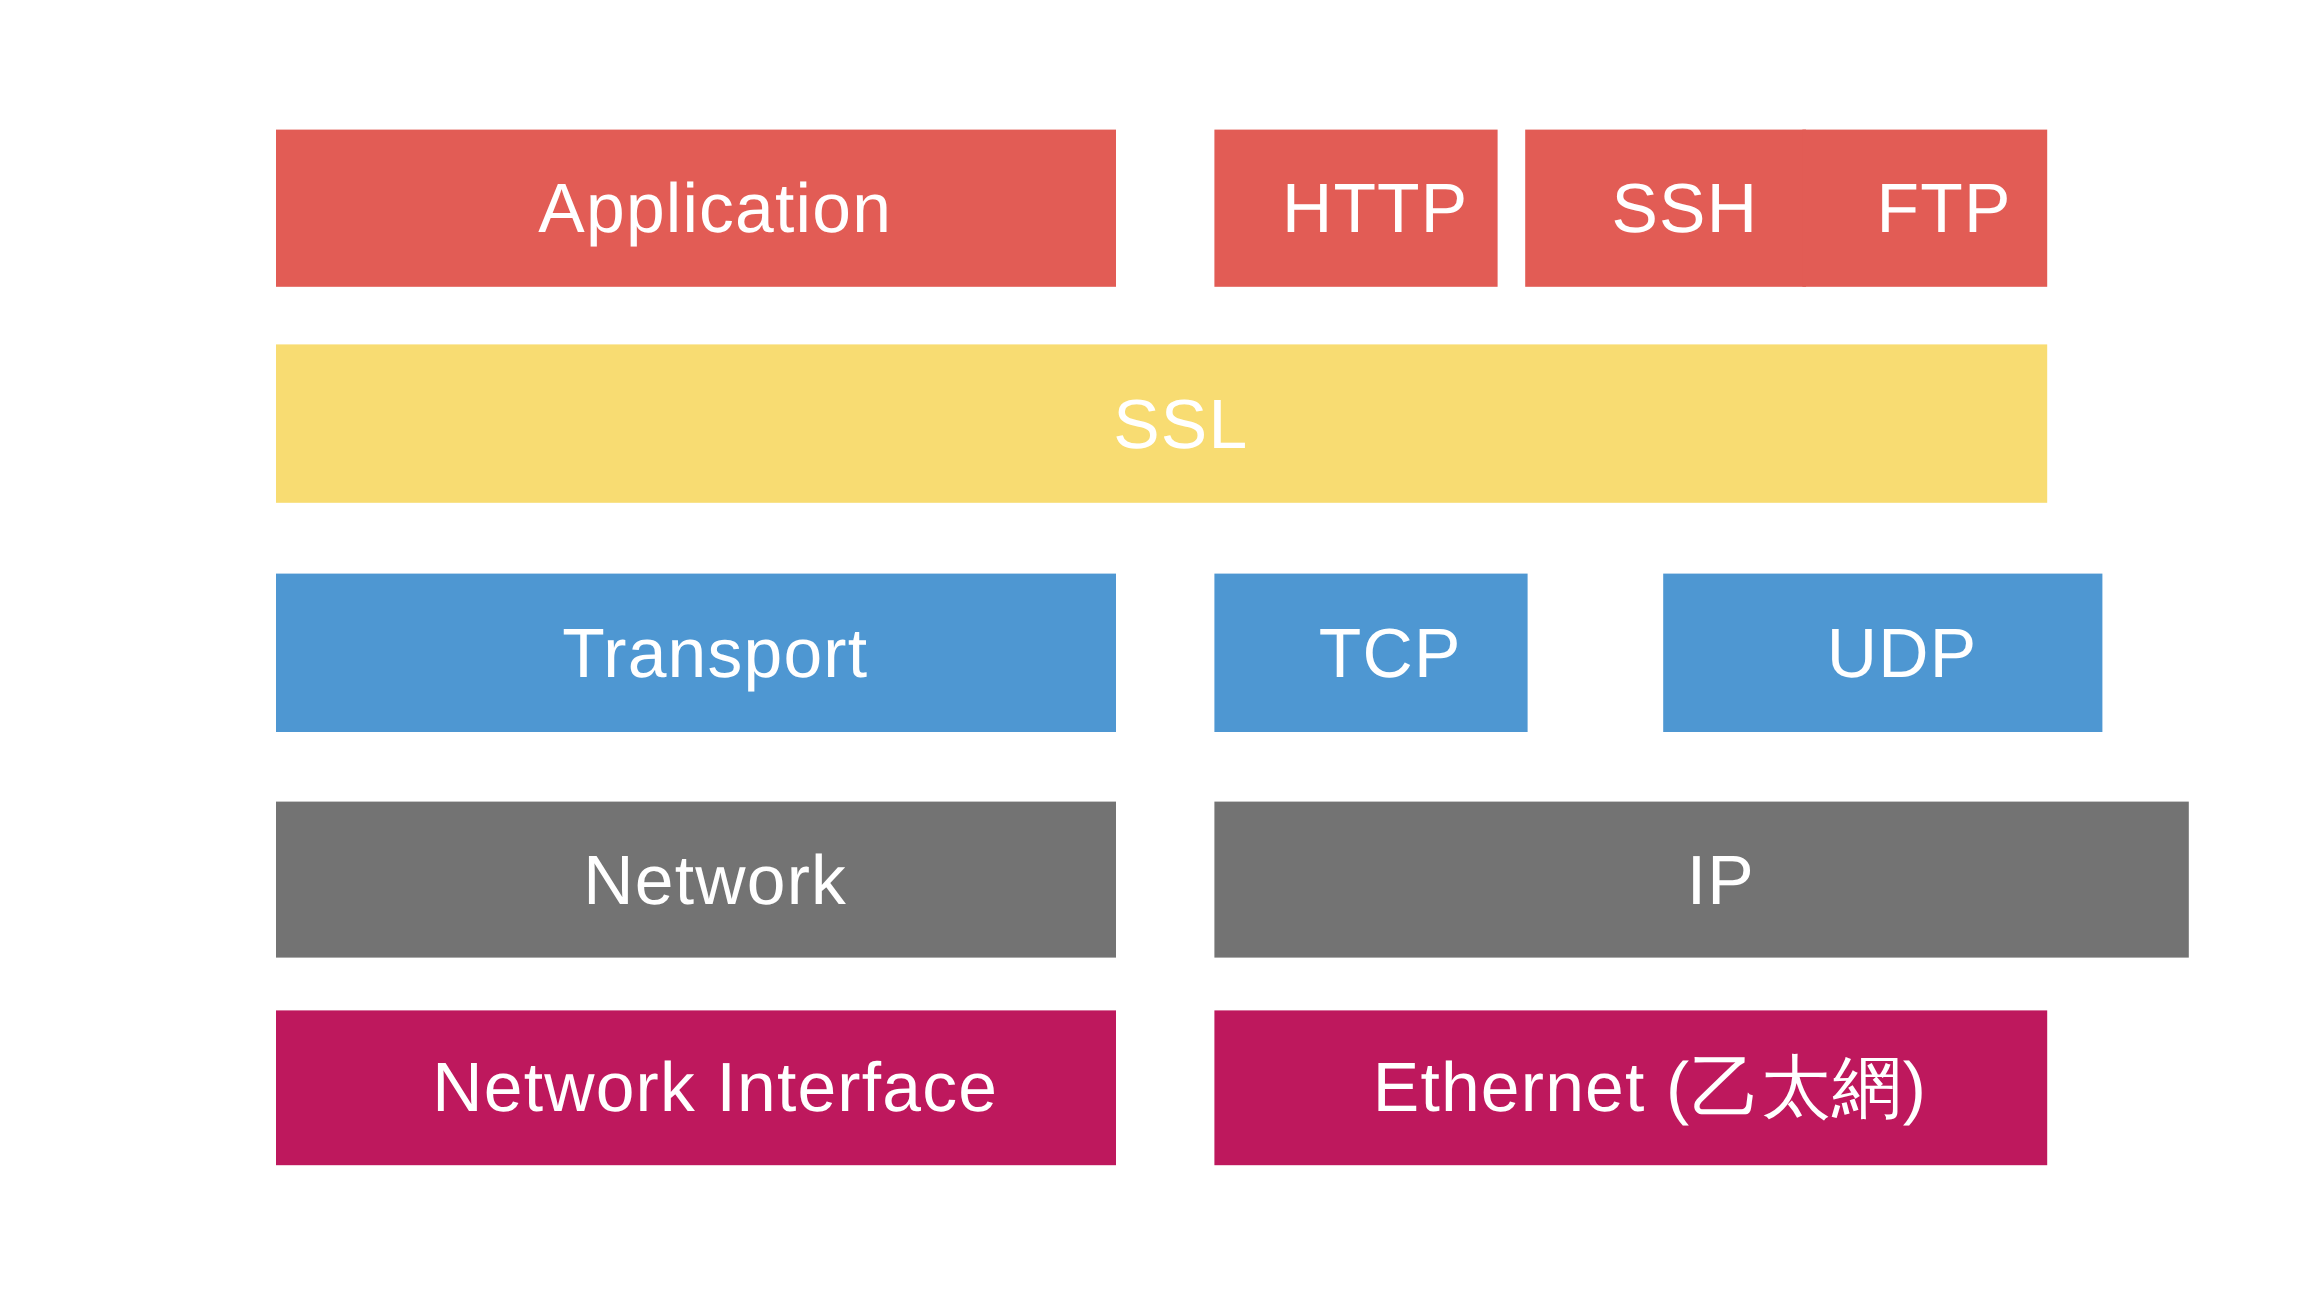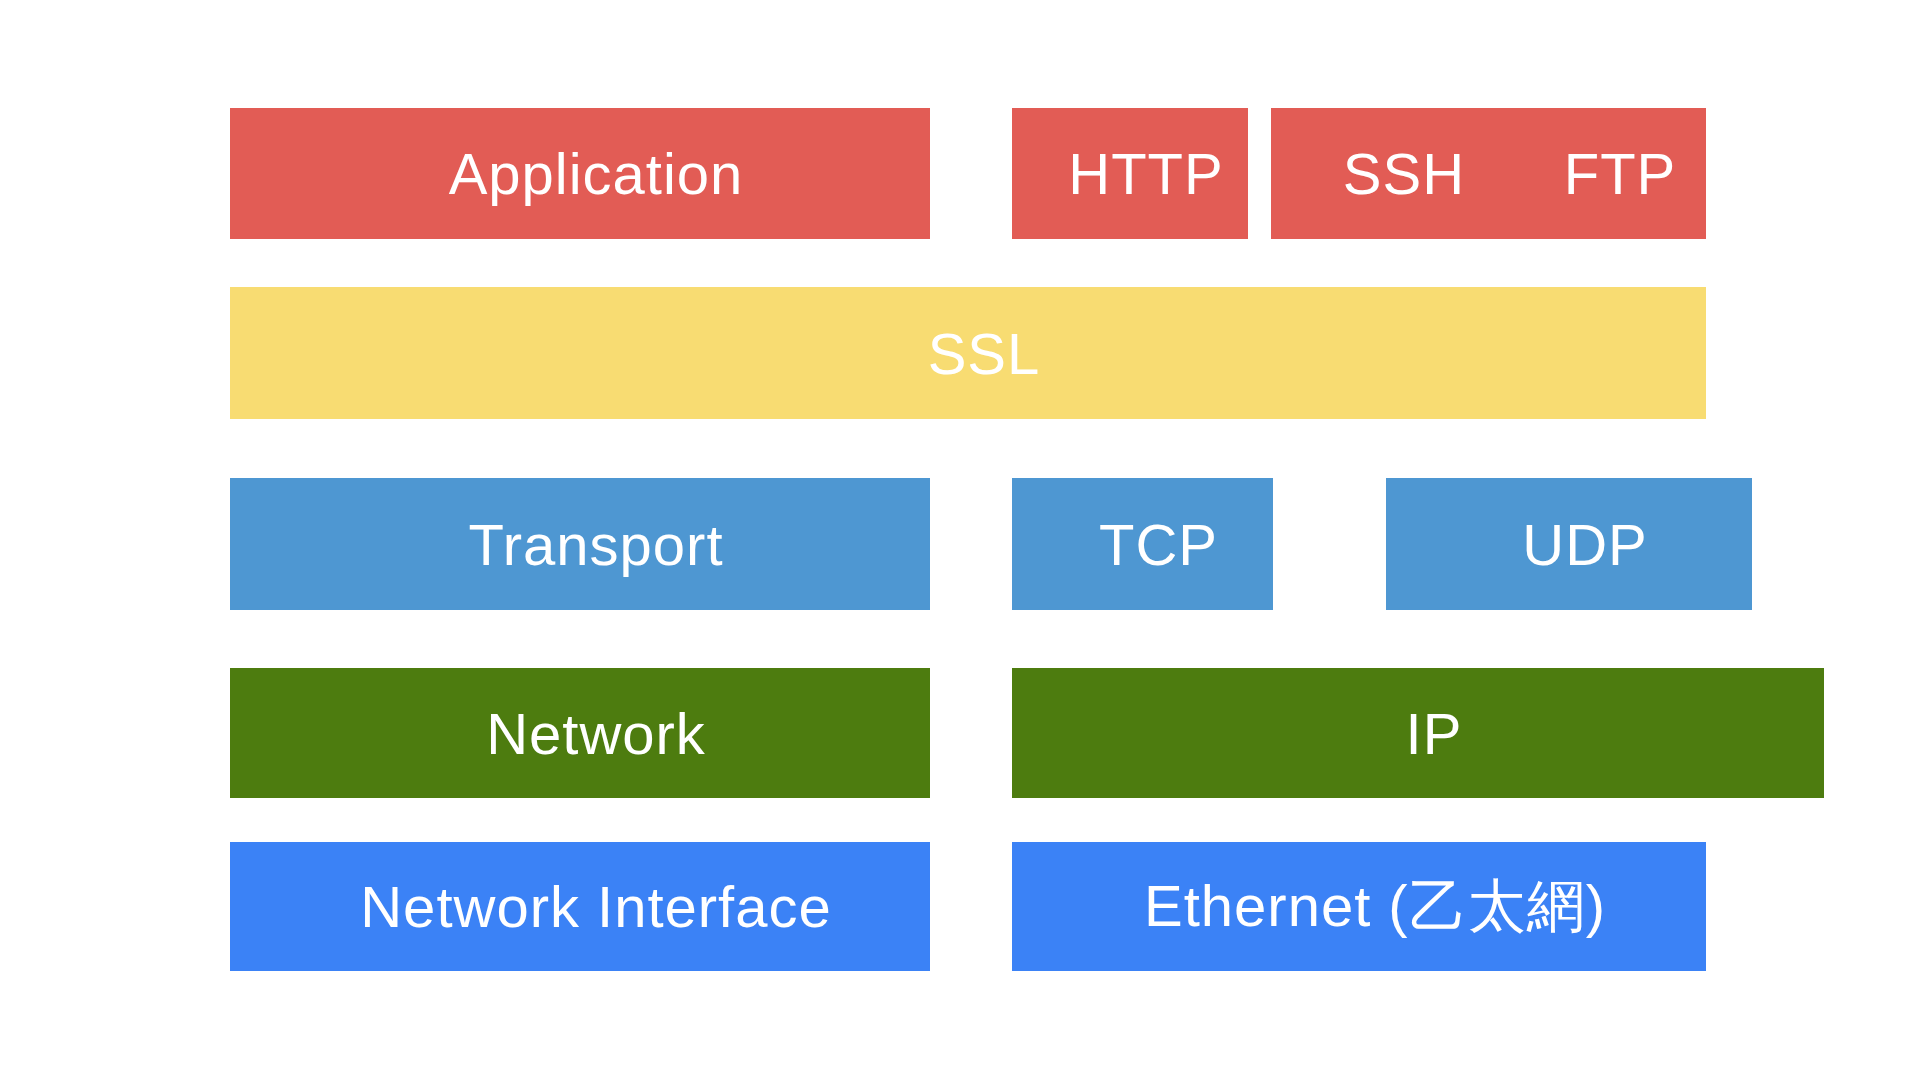--- a/index.html
+++ b/index.html
@@ -24,22 +24,22 @@
     font-size: 58px;
     font-weight: 400;
     letter-spacing: 1px;
     white-space: nowrap;
     padding-left: 32px;
   }
   
   .app   { background: #e25c55; }
   .ssl   { background: #f8dc72; }
   .trans { background: #4e97d2; text-align: right; }
-  .net   { background: #4d7c0f; }
-  .link  { background: #3b82f6; }
+  .net   { background: #737373; }
+  .link  { background: #be185d; }
 
   
   .r1        { top: 108px; height: 131px; }
   .b-application { left: 230px;  width: 668px; }
   .b-http        { left: 1012px; width: 204px; }
   .b-ssh         { left: 1271px; width: 202px; }
   .b-ftp         { left: 1502px; width: 172px; }
 
   
   .b-ssl { top: 287px; height: 132px; left: 230px; width: 1444px; }

